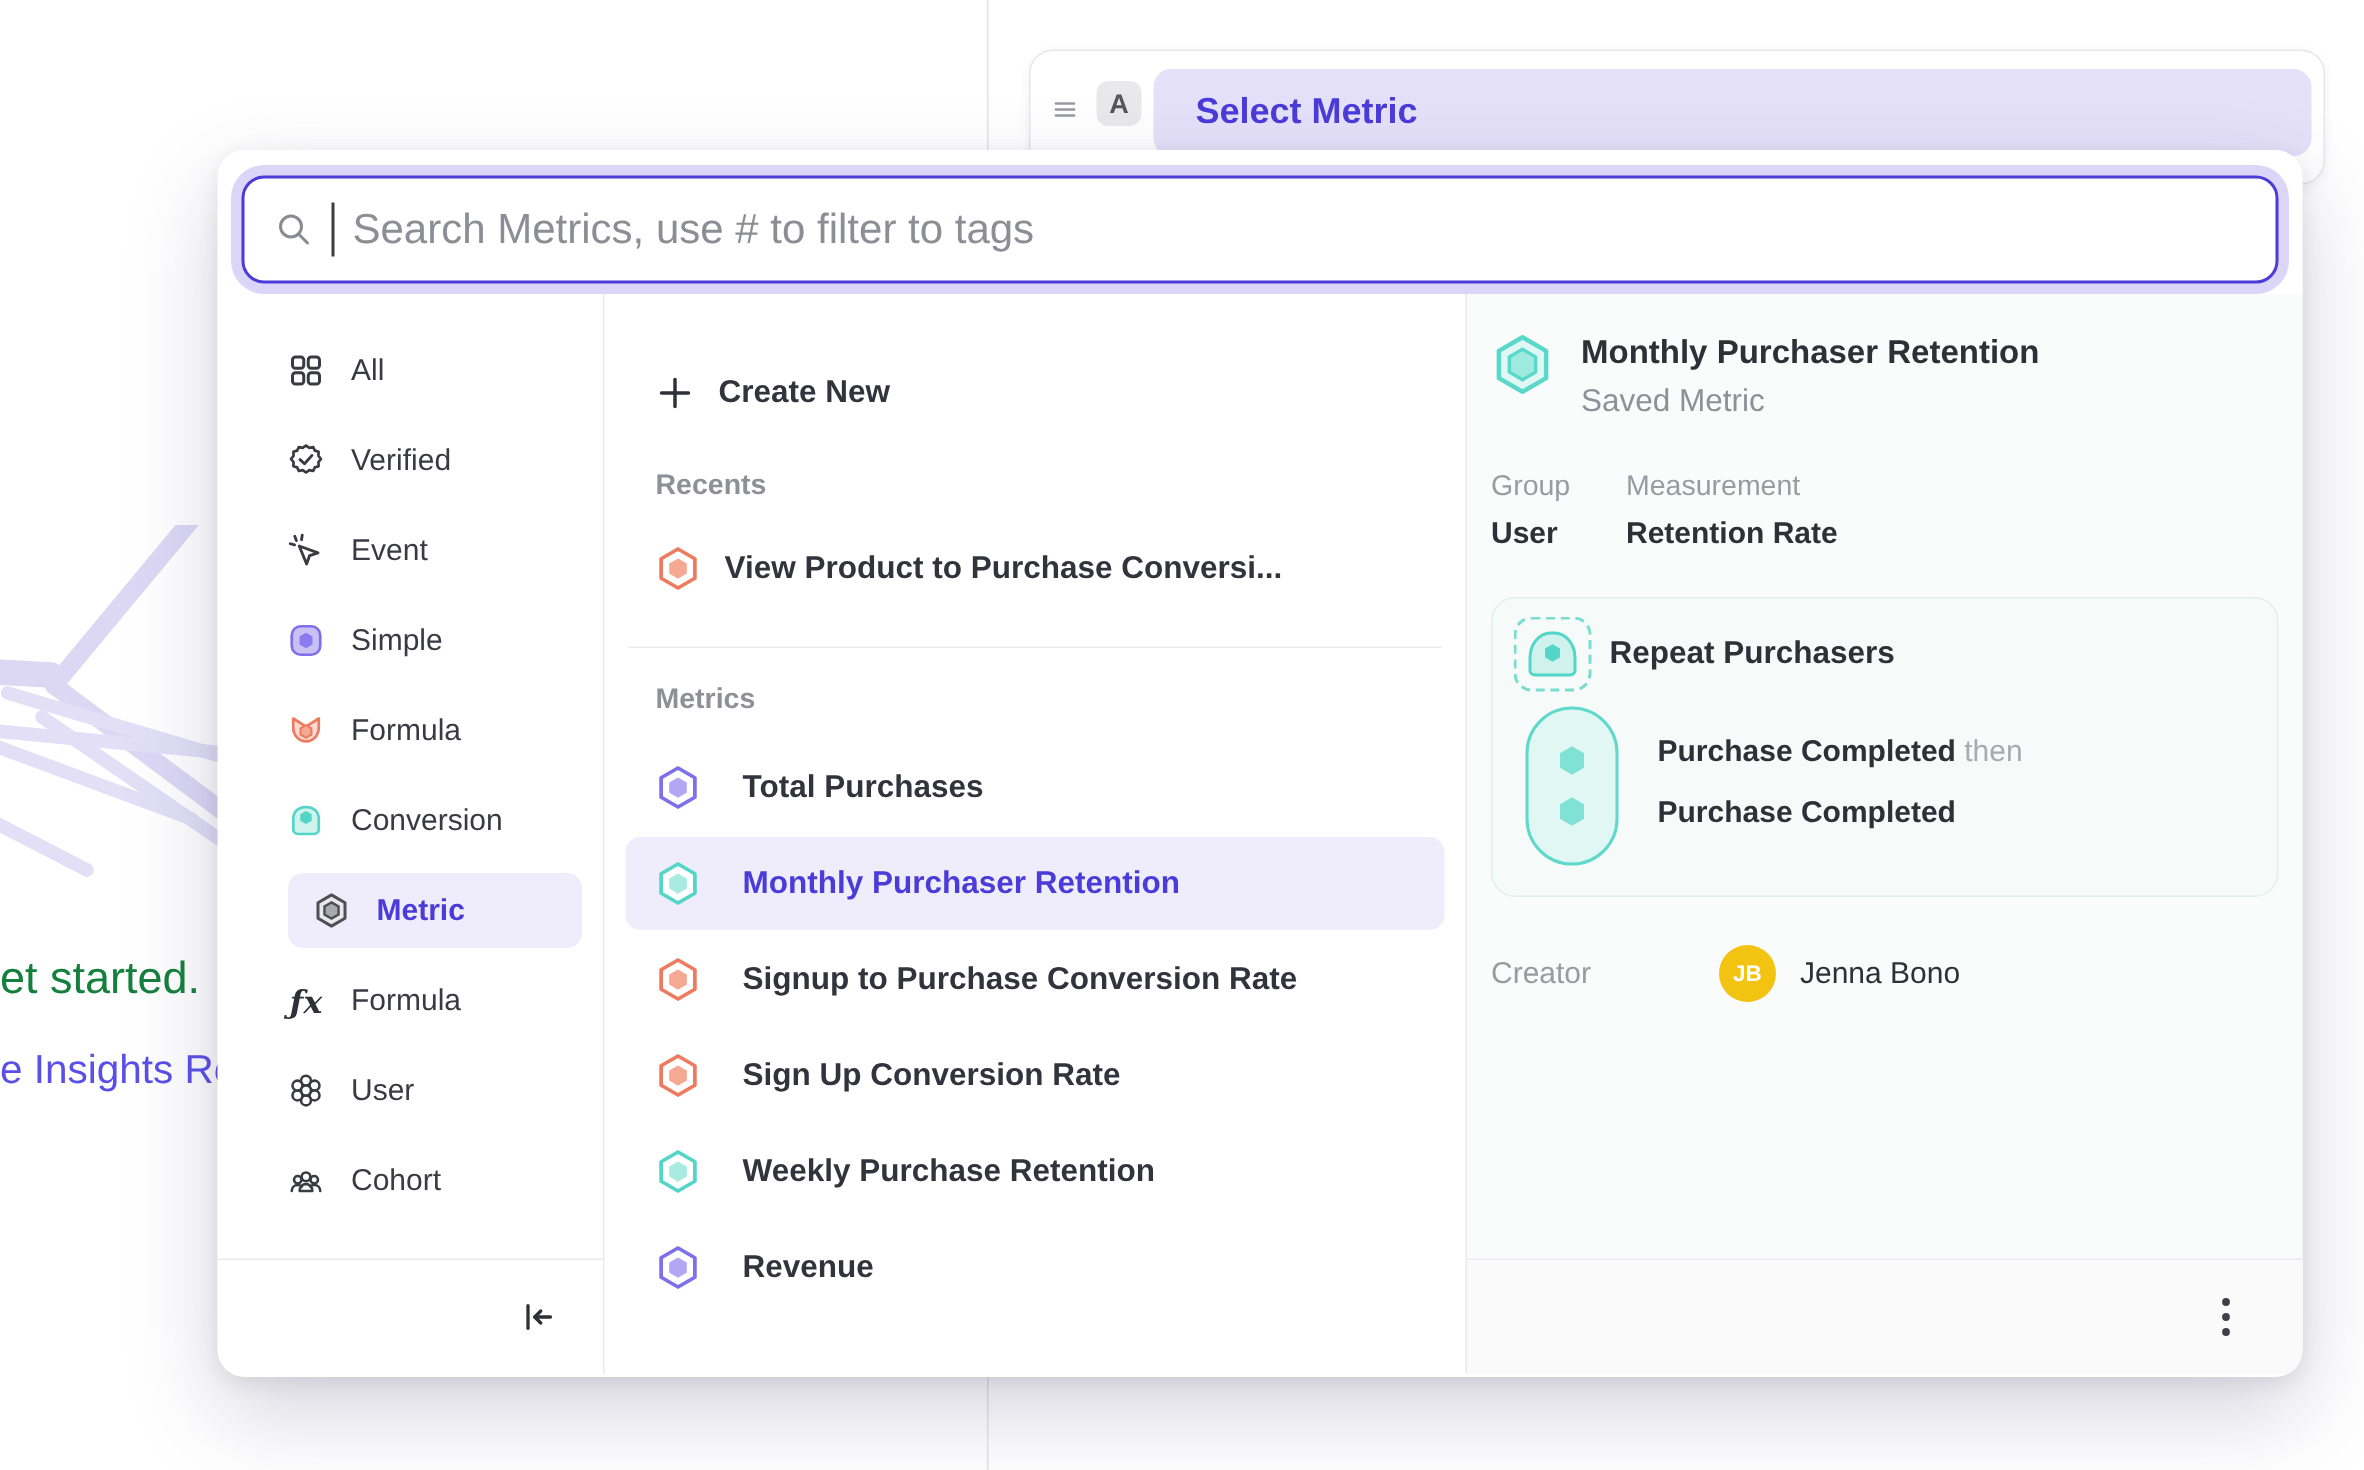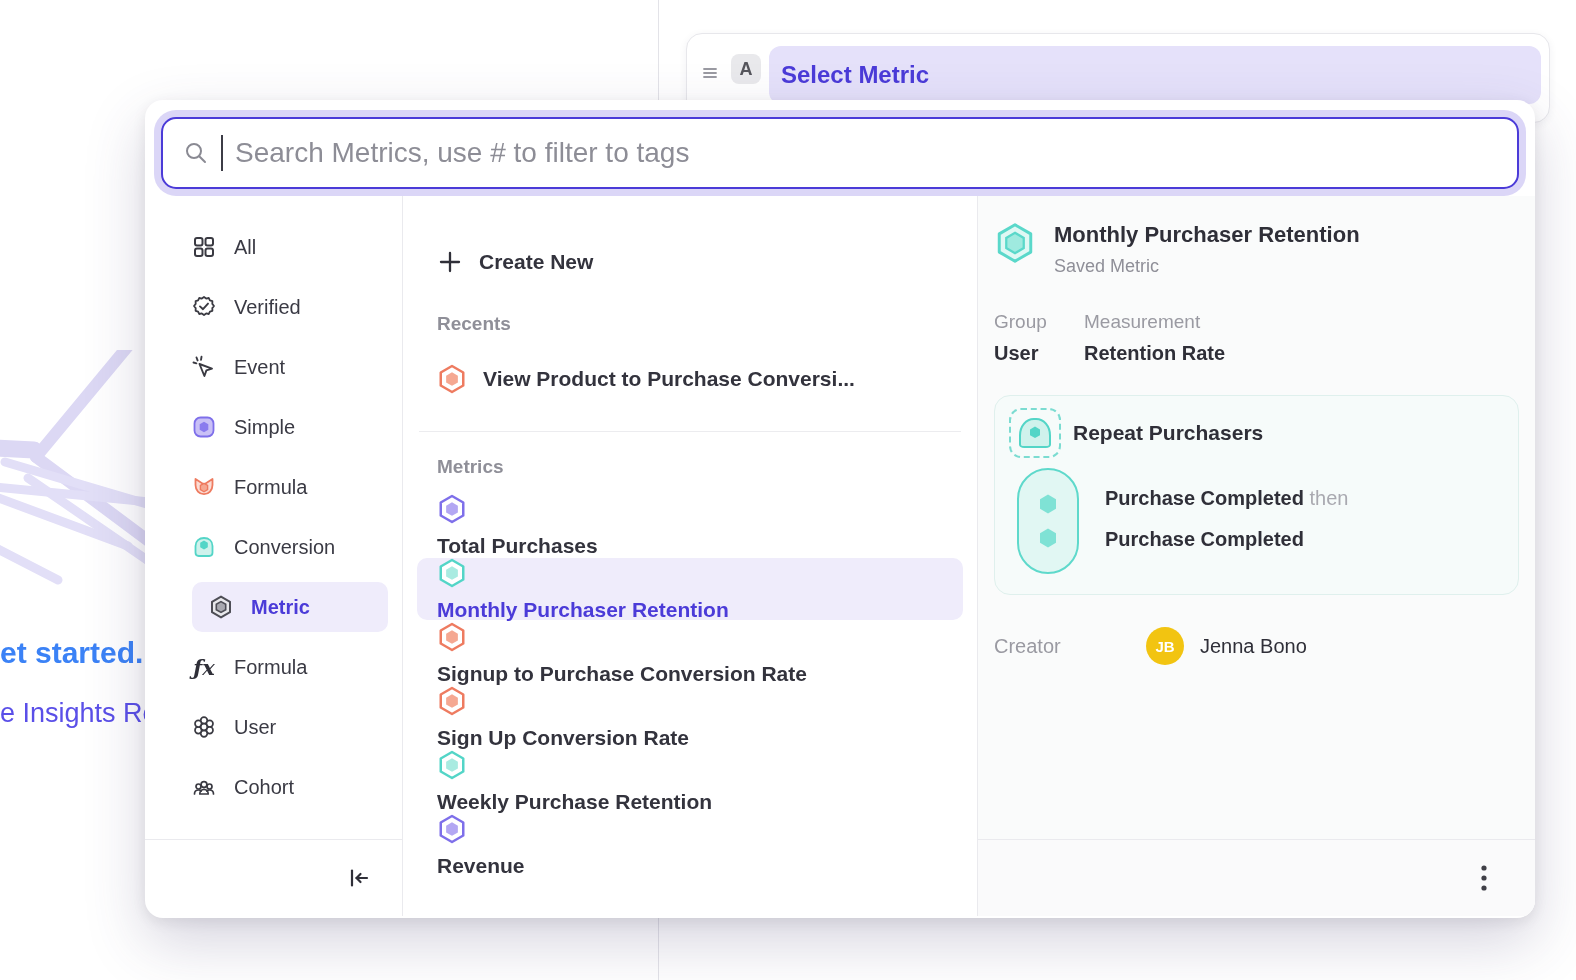--- a/index.html
+++ b/index.html
@@ -3,33 +3,33 @@
 <meta charset="utf-8">
 <style>
   * { margin:0; padding:0; box-sizing:border-box; }
   html,body { width:1576px; height:980px; overflow:hidden; background:#fff;
     font-family:"Liberation Sans", sans-serif; color:#34343E; }
   .abs { position:absolute; }
 
   
   #bg-divider { left:658px; top:0; width:1px; height:980px; background:#E3E3E8; }
   #bg-illustration { left:0; top:350px; }
-  #bg-get-started { left:0; top:636px; font-size:30px; font-weight:700; color:#3b82f6; white-space:nowrap; }
+  #bg-get-started { left:0; top:636px; font-size:30px; font-weight:400; color:#15803d; white-space:nowrap; }
   #bg-insights-link { left:0; top:698px; font-size:27px; font-weight:500; color:#5A4FE8; white-space:nowrap; }
 
   
   #top-card { left:686px; top:33px; width:864px; height:90px; background:#fff;
     border:1px solid #E7E7EB; border-radius:16px; box-shadow:0 2px 8px rgba(40,40,60,.06);
     display:flex; align-items:flex-start; padding:12px 8px 0 10px; gap:8px; }
   #top-card .drag { margin-top:14px; }
   .row-badge { width:30px; height:30px; margin-top:8px; background:#E9E9EC; border-radius:8px;
     display:flex; align-items:center; justify-content:center;
     font-size:18px; font-weight:700; color:#55555C; flex:0 0 auto; }
   #select-metric-pill { flex:1; height:58px; background:#E5E1FA; border-radius:12px;
-    display:flex; align-items:center; padding-left:12px;
+    display:flex; align-items:center; padding-left:28px;
     font-size:24px; font-weight:700; color:#4B3BD8; }
 
   
   #modal { left:145px; top:100px; width:1390px; height:818px; background:#fff;
     border-radius:18px; overflow:hidden;
     box-shadow:0 24px 60px rgba(70,60,110,.22), 0 4px 14px rgba(0,0,0,.08); }
 
   
   #search-ring { margin:10px 9px 0 9px; background:#DBD6F7; border-radius:22px; padding:7px; }
   #search-box { background:#fff; border:2px solid #4B3BD8; border-radius:15px; height:72px;
@@ -57,33 +57,33 @@
   .fx-glyph { font-family:"DejaVu Serif", serif; font-style:italic; font-weight:700; font-size:21px; color:#2F2F38; }
   #side-footer { height:77px; border-top:1px solid #EAEAEE; display:flex; align-items:center;
     justify-content:flex-end; padding-right:30px; }
 
   
   #col-list { padding-top:39px; }
   .mid-row { display:flex; align-items:center; gap:16px; padding-left:34px; height:54px; cursor:pointer; }
   .mid-row .lbl { font-size:21px; font-weight:700; color:#33333D; white-space:nowrap; }
   #create-new .lbl { font-weight:600; }
   .section-h { padding-left:34px; margin-top:24px; font-size:19px; font-weight:600; color:#8F8F98; }
-  .metric-row { display:flex; gap:10px; height:62px; margin:2px 14px;
-    padding-left:20px; border-radius:10px; cursor:pointer;flex-direction:column; }
+  .metric-row { display:flex; align-items:center; gap:28px; height:62px; margin:2px 14px;
+    padding-left:20px; border-radius:10px; cursor:pointer; }
   .metric-row .lbl { font-size:21px; font-weight:700; color:#33333D; white-space:nowrap; }
   .metric-row.selected { background:#EFECFB; }
   .metric-row.selected .lbl { color:#4B3BD8; }
   .list-divider { height:1px; background:#ECECEF; margin:22px 16px 0 16px; }
   .hex30 { width:30px; height:30px; flex:0 0 auto; }
 
   
   #detail-content { flex:1; padding:26px 16px 0 16px; }
   #detail-head { display:flex; gap:18px; }
   #detail-title { font-size:22px; font-weight:700; color:#2F2F38; }
-  #detail-sub { font-size:18px; color:#8F8F98; margin-top:8px; }
+  #detail-sub { font-size:21px; color:#8F8F98; margin-top:8px; }
   #meta-row { display:flex; margin-top:34px; }
   .meta-col .m-lbl { font-size:19px; color:#9A9AA2; }
   .meta-col .m-val { font-size:20px; font-weight:600; color:#2F2F38; margin-top:9px; }
   #meta-group { width:90px; }
   #def-card { margin-top:30px; background:#F6FBFA; border:1px solid #DFF0ED; border-radius:16px;
     padding:12px 14px 20px 14px; }
   #def-head { display:flex; align-items:center; gap:12px; }
   #def-icon-box { width:52px; height:50px; border:2px dashed #7BDCD1; border-radius:12px;
     display:flex; align-items:center; justify-content:center; background:transparent; }
   .arch { border:2px solid #53D5C7; background:#CFF2EC; position:relative;

